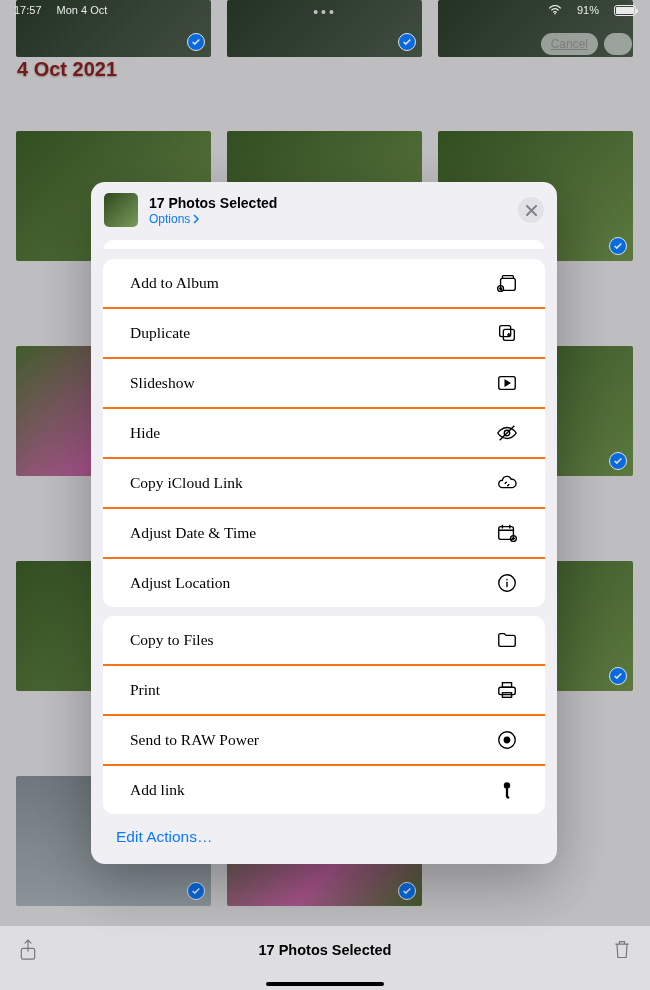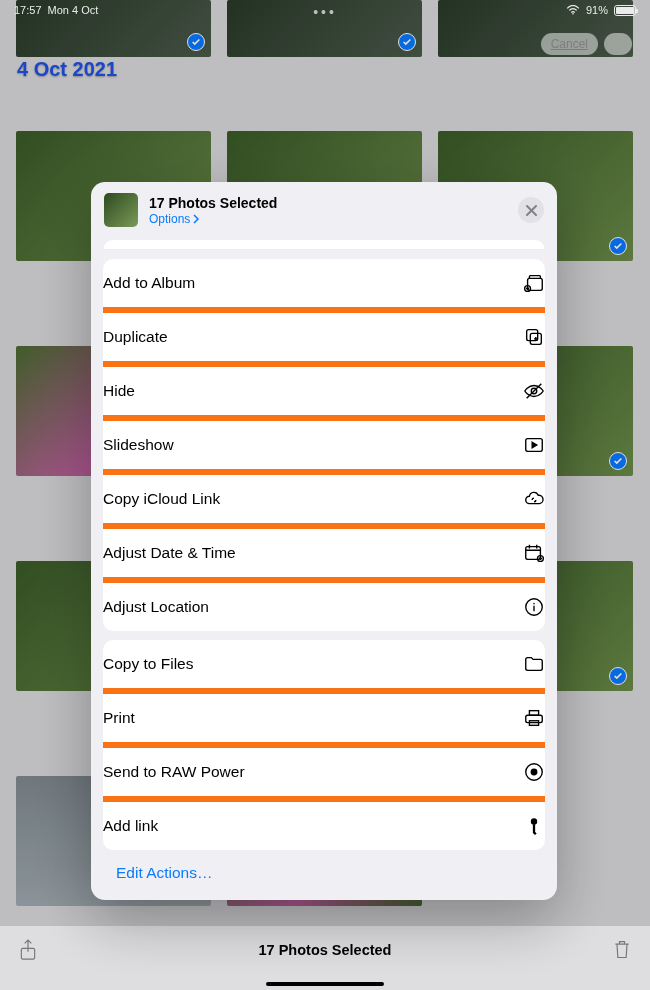--- a/index.html
+++ b/index.html
@@ -12,27 +12,27 @@
   .tile::after { content:""; position:absolute; inset:0; background:rgba(0,0,0,0.05); }
   .check { position:absolute; right:6px; bottom:6px; width:18px; height:18px; border-radius:50%; background:#0a7aff; border:1.5px solid #fff; display:flex; align-items:center; justify-content:center; }
   .check svg { width:10px; height:10px; fill:#fff; }
   .t { background: linear-gradient(135deg,#3a5a28,#6a8a48); }
   .t.dark { background: linear-gradient(135deg,#2a3a2a,#4a5a4a); }
   .t.flor { background: linear-gradient(135deg,#4a6a30,#c060a0 60%,#4a6a30); }
   .t.grey { background: linear-gradient(#808a90,#a0aab0); }
 
   
   .status { position:absolute; top:0; left:0; right:0; height:20px; display:flex; align-items:center; justify-content:space-between; padding:0 14px; font-size:11px; font-weight:500; color:#fff; z-index:3; }
-  .status .left, .status .right { display:flex; align-items:center; gap:6px; }
+  .status .left, .status .right { display:flex; align-items:center; gap:15px; }
   .battery { width:22px; height:11px; border:1px solid #fff; border-radius:3px; position:relative; }
   .battery::after { content:""; position:absolute; right:-3px; top:3px; width:2px; height:4px; background:#fff; border-radius:0 1px 1px 0; }
   .battery .fill { position:absolute; left:1px; top:1px; bottom:1px; width:90%; background:#fff; border-radius:1px; }
   .wifi { width:14px; height:10px; }
 
-  .section-date { position:absolute; top:58px; left:17px; color:#1d4ed8; font-size:20px; font-weight:700; z-index:3; text-shadow:0 1px 2px rgba(0,0,0,.3); }
+  .section-date { position:absolute; top:58px; left:17px; color:#7f1d1d; font-size:20px; font-weight:700; z-index:3; text-shadow:0 1px 2px rgba(0,0,0,.3); }
 
   .top-center-dots { position:absolute; top:4px; left:50%; transform:translateX(-50%); color:#d0d0d0; font-size:14px; letter-spacing:3px; z-index:3; }
 
   .cancel-pill { position:absolute; top:33px; right:52px; background:rgba(255,255,255,0.55); color:#888; font-size:12px; padding:4px 10px; border-radius:12px; z-index:3;text-decoration:underline; }
   .more-pill { position:absolute; top:33px; right:18px; width:28px; height:22px; background:rgba(255,255,255,0.55); border-radius:11px; z-index:3; }
 
   
   .dim { position:absolute; inset:0; background:rgba(0,0,0,0.08); z-index:4; }
 
   
@@ -40,22 +40,22 @@
   .sheet-header { display:flex; align-items:center; padding:11px 13px 13px; gap:11px; }
   .thumb { width:34px; height:34px; border-radius:5px; background:linear-gradient(135deg,#2e4a1e,#7a9a5a); }
   .sheet-header .titles { flex:1; }
   .sheet-title { font-size:14px; font-weight:600; color:#000; }
   .sheet-opts { font-size:12px; color:#0a7aff; display:flex; align-items:center; gap:2px; margin-top:1px; }
   .close { width:26px; height:26px; border-radius:50%; background:#e2e2e6; display:flex; align-items:center; justify-content:center; color:#7a7a80; font-size:14px; }
 
   .peek { margin:0 12px; height:10px; background:#fff; border-radius:10px 10px 0 0; border-bottom:1px solid #ececf0; }
 
   .group { margin:9px 12px 0; background:#fff; border-radius:10px; overflow:hidden; }
-  .row { display:flex; align-items:center; justify-content:space-between; padding:13px 0; font-size:15.5px; color:#000; }
-  .row + .row { border-top:6px solid #f97316; }
+  .row { display:flex; align-items:center; justify-content:space-between; padding:13px 27px; font-size:15.5px; color:#000;font-family:Liberation Serif, serif; }
+  .row + .row { border-top:2px solid #f97316; }
   .row .icon { width:22px; height:22px; display:flex; align-items:center; justify-content:center; color:#000; }
   .row .icon svg { width:22px; height:22px; stroke:#000; stroke-width:1.5; fill:none; }
 
   .edit-row { padding:14px 25px 18px; font-size:15.5px; color:#0a7aff; }
 
   
   .bottombar { position:absolute; left:0; right:0; bottom:0; height:64px; background:#f6f6f8dd; backdrop-filter:blur(10px); display:flex; align-items:center; justify-content:space-between; padding:0 18px 12px; z-index:3; }
   .bottombar .label { position:absolute; left:0; right:0; text-align:center; font-size:14.5px; font-weight:600; color:#000; top:16px; }
   .bottombar svg { width:20px; height:24px; stroke:#808088; stroke-width:1.4; fill:none; }
   .home-ind { position:absolute; bottom:4px; left:50%; transform:translateX(-50%); width:118px; height:4px; background:#000; border-radius:3px; }
@@ -188,35 +188,35 @@
       <span>Duplicate</span>
       <span class="icon">
           <svg viewBox="0 0 24 24">
             <rect x="4" y="4" width="12" height="12" rx="2"></rect>
             <rect x="8" y="8" width="12" height="12" rx="2"></rect>
             <path d="M14 12v4M12 14h4"></path>
           </svg>
         </span>
     </div>
     <div class="row">
+      <span>Slideshow</span>
+      <span class="icon">
+          <svg viewBox="0 0 24 24">
+            <rect x="3" y="5" width="18" height="14" rx="2"></rect>
+            <path d="M10 9l5 3-5 3z" fill="#000"></path>
+          </svg>
+        </span>
+    </div>
+    <div class="row">
       <span>Hide</span>
       <span class="icon">
           <svg viewBox="0 0 24 24">
             <path d="M2 12s3.5-6 10-6 10 6 10 6-3.5 6-10 6S2 12 2 12z"></path>
             <circle cx="12" cy="12" r="3"></circle>
             <path d="M4 20L20 4"></path>
-          </svg>
-        </span>
-    </div>
-    <div class="row">
-      <span>Slideshow</span>
-      <span class="icon">
-          <svg viewBox="0 0 24 24">
-            <rect x="3" y="5" width="18" height="14" rx="2"></rect>
-            <path d="M10 9l5 3-5 3z" fill="#000"></path>
           </svg>
         </span>
     </div>
     <div class="row">
       <span>Copy iCloud Link</span>
       <span class="icon">
           <svg viewBox="0 0 24 24">
             <path d="M7 17a4 4 0 010-8 5 5 0 019.6-1A4 4 0 0118 17H7z"></path>
             <path d="M10 13a2 2 0 012-2h0M14 13a2 2 0 01-2 2h0"></path>
           </svg>

